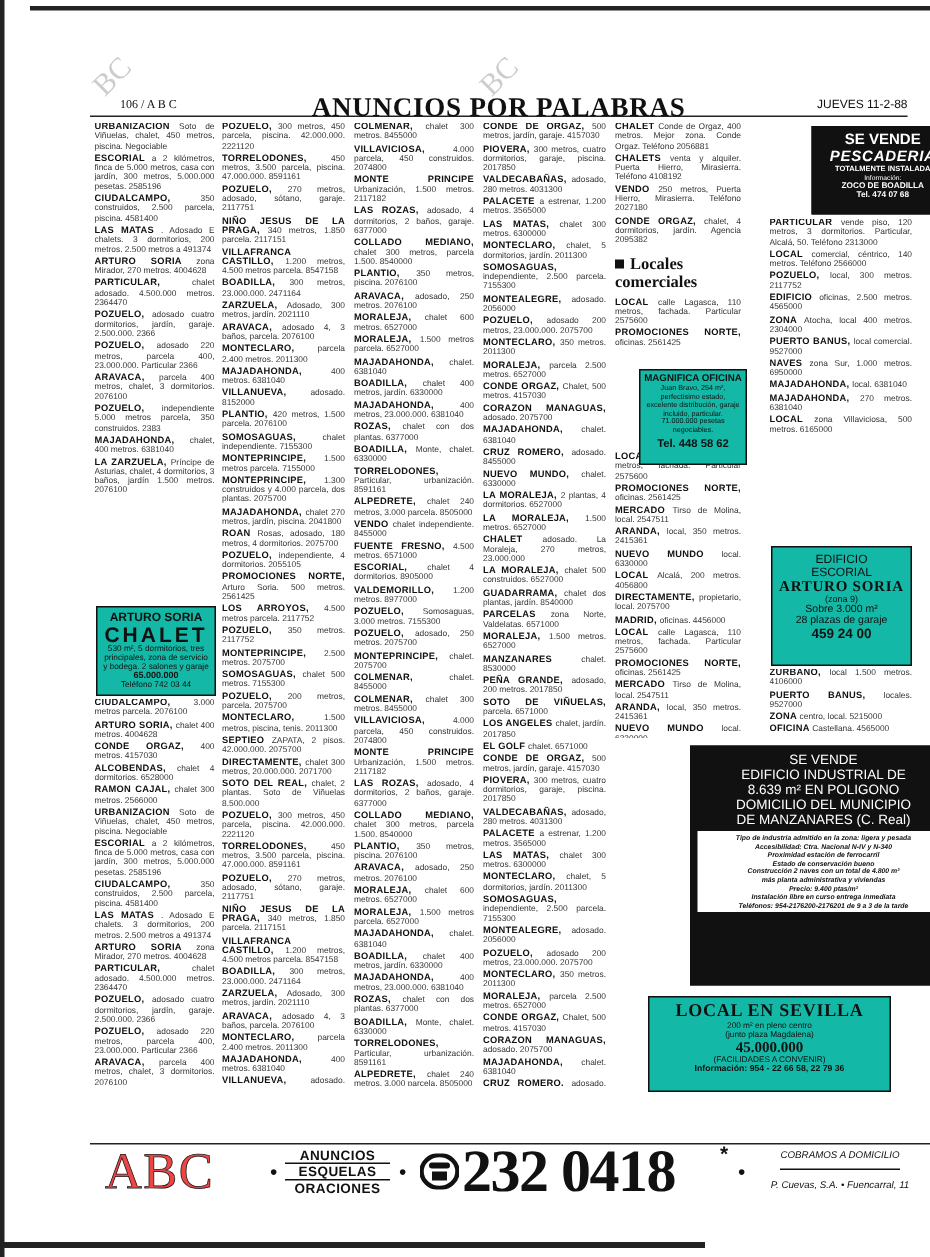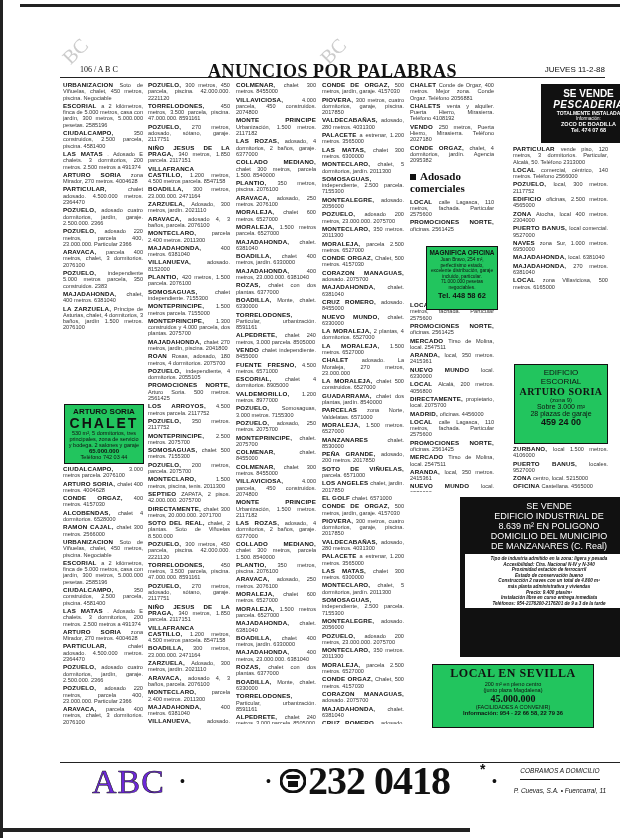--- a/index.html
+++ b/index.html
@@ -8,26 +8,26 @@
   .top-rule{position:absolute;left:20px;top:4px;width:600px;height:3px;background:#222;}
   .bottom-rule{position:absolute;left:0;top:828px;width:470px;height:4px;background:#222;}
   .header{position:absolute;left:60px;top:61px;width:545px;height:16px;border-bottom:1.5px solid #222;}
   .header .pg{position:absolute;left:20px;top:4px;font-size:8px;font-family:"Liberation Serif",serif;}
   .header .title{position:absolute;left:0;right:0;top:0;text-align:center;font-family:"Liberation Serif",serif;font-weight:bold;font-size:18px;letter-spacing:0.5px;}
   .header .date{position:absolute;right:0;top:4px;font-size:8px;}
   .col{position:absolute;top:82px;font-size:5.6px;line-height:6.3px;overflow:hidden;text-align:justify;}
   .entry{margin-bottom:2px;}
   .entry b{font-weight:bold;font-size:6.2px;letter-spacing:0.2px;}
   .entry span{color:#333;}
-  .box{position:absolute;border:1.5px solid #111;text-align:center;background:#22c55e;}
+  .box{position:absolute;border:1.5px solid #111;text-align:center;background:#14b8a6;}
   .box.dark{background:#111;color:#fff;border-color:#111;margin-left:28px;}
   .sec-head{font-family:"Liberation Serif",serif;font-weight:bold;font-size:11px;line-height:12px;margin:6px 0 5px 0;}
   .sec-head .sq{display:inline-block;width:6px;height:6px;background:#111;margin-right:4px;vertical-align:middle;}
   .footer{position:absolute;left:60px;top:762px;width:560px;height:38px;border-top:1.5px solid #222;}
-  .abc-logo{position:absolute;left:10px;top:0;font-family:"Liberation Serif",serif;font-size:34px;line-height:38px;letter-spacing:1px;color:#6d28d9;margin-left:22px;-webkit-text-stroke:0.5px #111;}
+  .abc-logo{position:absolute;left:10px;top:0;font-family:"Liberation Serif",serif;font-size:34px;line-height:38px;letter-spacing:1px;color:#ef4444;-webkit-text-stroke:0.5px #111;}
   .dot{position:absolute;font-size:14px;top:10px;}
   .anun{position:absolute;left:130px;top:2px;width:70px;text-align:center;font-weight:bold;font-size:9px;line-height:10px;letter-spacing:0.3px;}
   .phone-ic{position:absolute;left:220px;top:6px;width:26px;height:24px;}
   .phone-num{position:absolute;left:248px;top:-4px;font-family:"Liberation Serif",serif;font-weight:bold;font-size:40px;line-height:44px;letter-spacing:-1px;}
   .phone-star{position:absolute;left:420px;top:-2px;font-size:14px;font-weight:bold;}
   .cobr{position:absolute;left:440px;top:4px;width:120px;text-align:center;font-size:6.5px;font-style:italic;}
   .cobr .line{height:1px;background:#111;margin:5px 20px;}
   .cobr-sub{position:absolute;left:440px;top:24px;width:120px;text-align:center;font-size:6.5px;font-style:italic;}
   .watermark{position:absolute;font-family:"Liberation Serif",serif;font-size:20px;color:#ccc;transform:rotate(-45deg);}
 </style>
@@ -211,21 +211,21 @@
     <div class="entry"><b>CORAZON MANAGUAS, </b><span>adosado. 2075700</span></div>
     <div class="entry"><b>MAJADAHONDA, </b><span>chalet. 6381040</span></div>
     <div class="entry"><b>CRUZ ROMERO, </b><span>adosado. 8455000</span></div>
   </div>
 
 <div class="col" id="col4" style="left:410px;width:84px;height:410px;">
     <div class="entry"><b>CHALET </b><span>Conde de Orgaz, 400 metros. Mejor zona. Conde Orgaz. Teléfono 2056881</span></div>
     <div class="entry"><b>CHALETS </b><span>venta y alquiler. Puerta Hierro, Mirasierra. Teléfono 4108192</span></div>
     <div class="entry"><b>VENDO </b><span>250 metros, Puerta Hierro, Mirasierra. Teléfono 2027180</span></div>
     <div class="entry"><b>CONDE ORGAZ, </b><span>chalet, 4 dormitorios, jardín. Agencia 2095382</span></div>
-    <div class="sec-head"><span class="sq"></span><span>Adosado comerciales</span></div>
+    <div class="sec-head"><span class="sq"></span><span>Locales comerciales</span></div>
     <div class="entry"><b>LOCAL </b><span>calle Lagasca, 110 metros, fachada. Particular 2575600</span></div>
     <div class="entry"><b>PROMOCIONES NORTE, </b><span>oficinas. 2561425</span></div>
     <div style="height: 68px;"></div>
     <div class="entry"><b>LOCAL </b><span>calle Lagasca, 110 metros, fachada. Particular 2575600</span></div>
     <div class="entry"><b>PROMOCIONES NORTE, </b><span>oficinas. 2561425</span></div>
     <div class="entry"><b>MERCADO </b><span>Tirso de Molina, local. 2547511</span></div>
     <div class="entry"><b>ARANDA, </b><span>local, 350 metros. 2415361</span></div>
     <div class="entry"><b>NUEVO MUNDO </b><span>local. 6330000</span></div>
     <div class="entry"><b>LOCAL </b><span>Alcalá, 200 metros. 4056800</span></div>
     <div class="entry"><b>DIRECTAMENTE, </b><span>propietario, local. 2075700</span></div>
@@ -303,20 +303,25 @@
   <div style="font-size:5.5px;">200 m² en pleno centro</div>
   <div style="font-size:5.5px;">(junto plaza Magdalena)</div>
   <div style="font-family:'Liberation Serif',serif;font-weight:bold;font-size:10px;">45.000.000</div>
   <div style="font-size:5.5px;">(FACILIDADES A CONVENIR)</div>
   <div style="font-weight:bold;font-size:5.8px;">Información: 954 - 22 66 58, 22 79 36</div>
 </div>
 
 <div class="footer">
   <div class="abc-logo">ABC</div>
   <span class="dot" style="left:120px;">•</span>
+  <div class="anun">
+    <div>ANUNCIOS</div>
+    <div style="border-top:1px solid #111;border-bottom:1px solid #111;">ESQUELAS</div>
+    <div>ORACIONES</div>
+  </div>
   <span class="dot" style="left:206px;">•</span>
   <svg class="phone-ic" viewBox="0 0 26 24">
     <ellipse cx="13" cy="12" rx="12" ry="11" fill="none" stroke="#111" stroke-width="3"></ellipse>
     <rect x="6" y="6" width="14" height="4" rx="2" fill="#111"></rect>
     <rect x="8" y="12" width="10" height="6" fill="#111"></rect>
   </svg>
   <div class="phone-num">232 0418</div>
   <div class="phone-star">*</div>
   <span class="dot" style="left:432px;">•</span>
   <div class="cobr">

